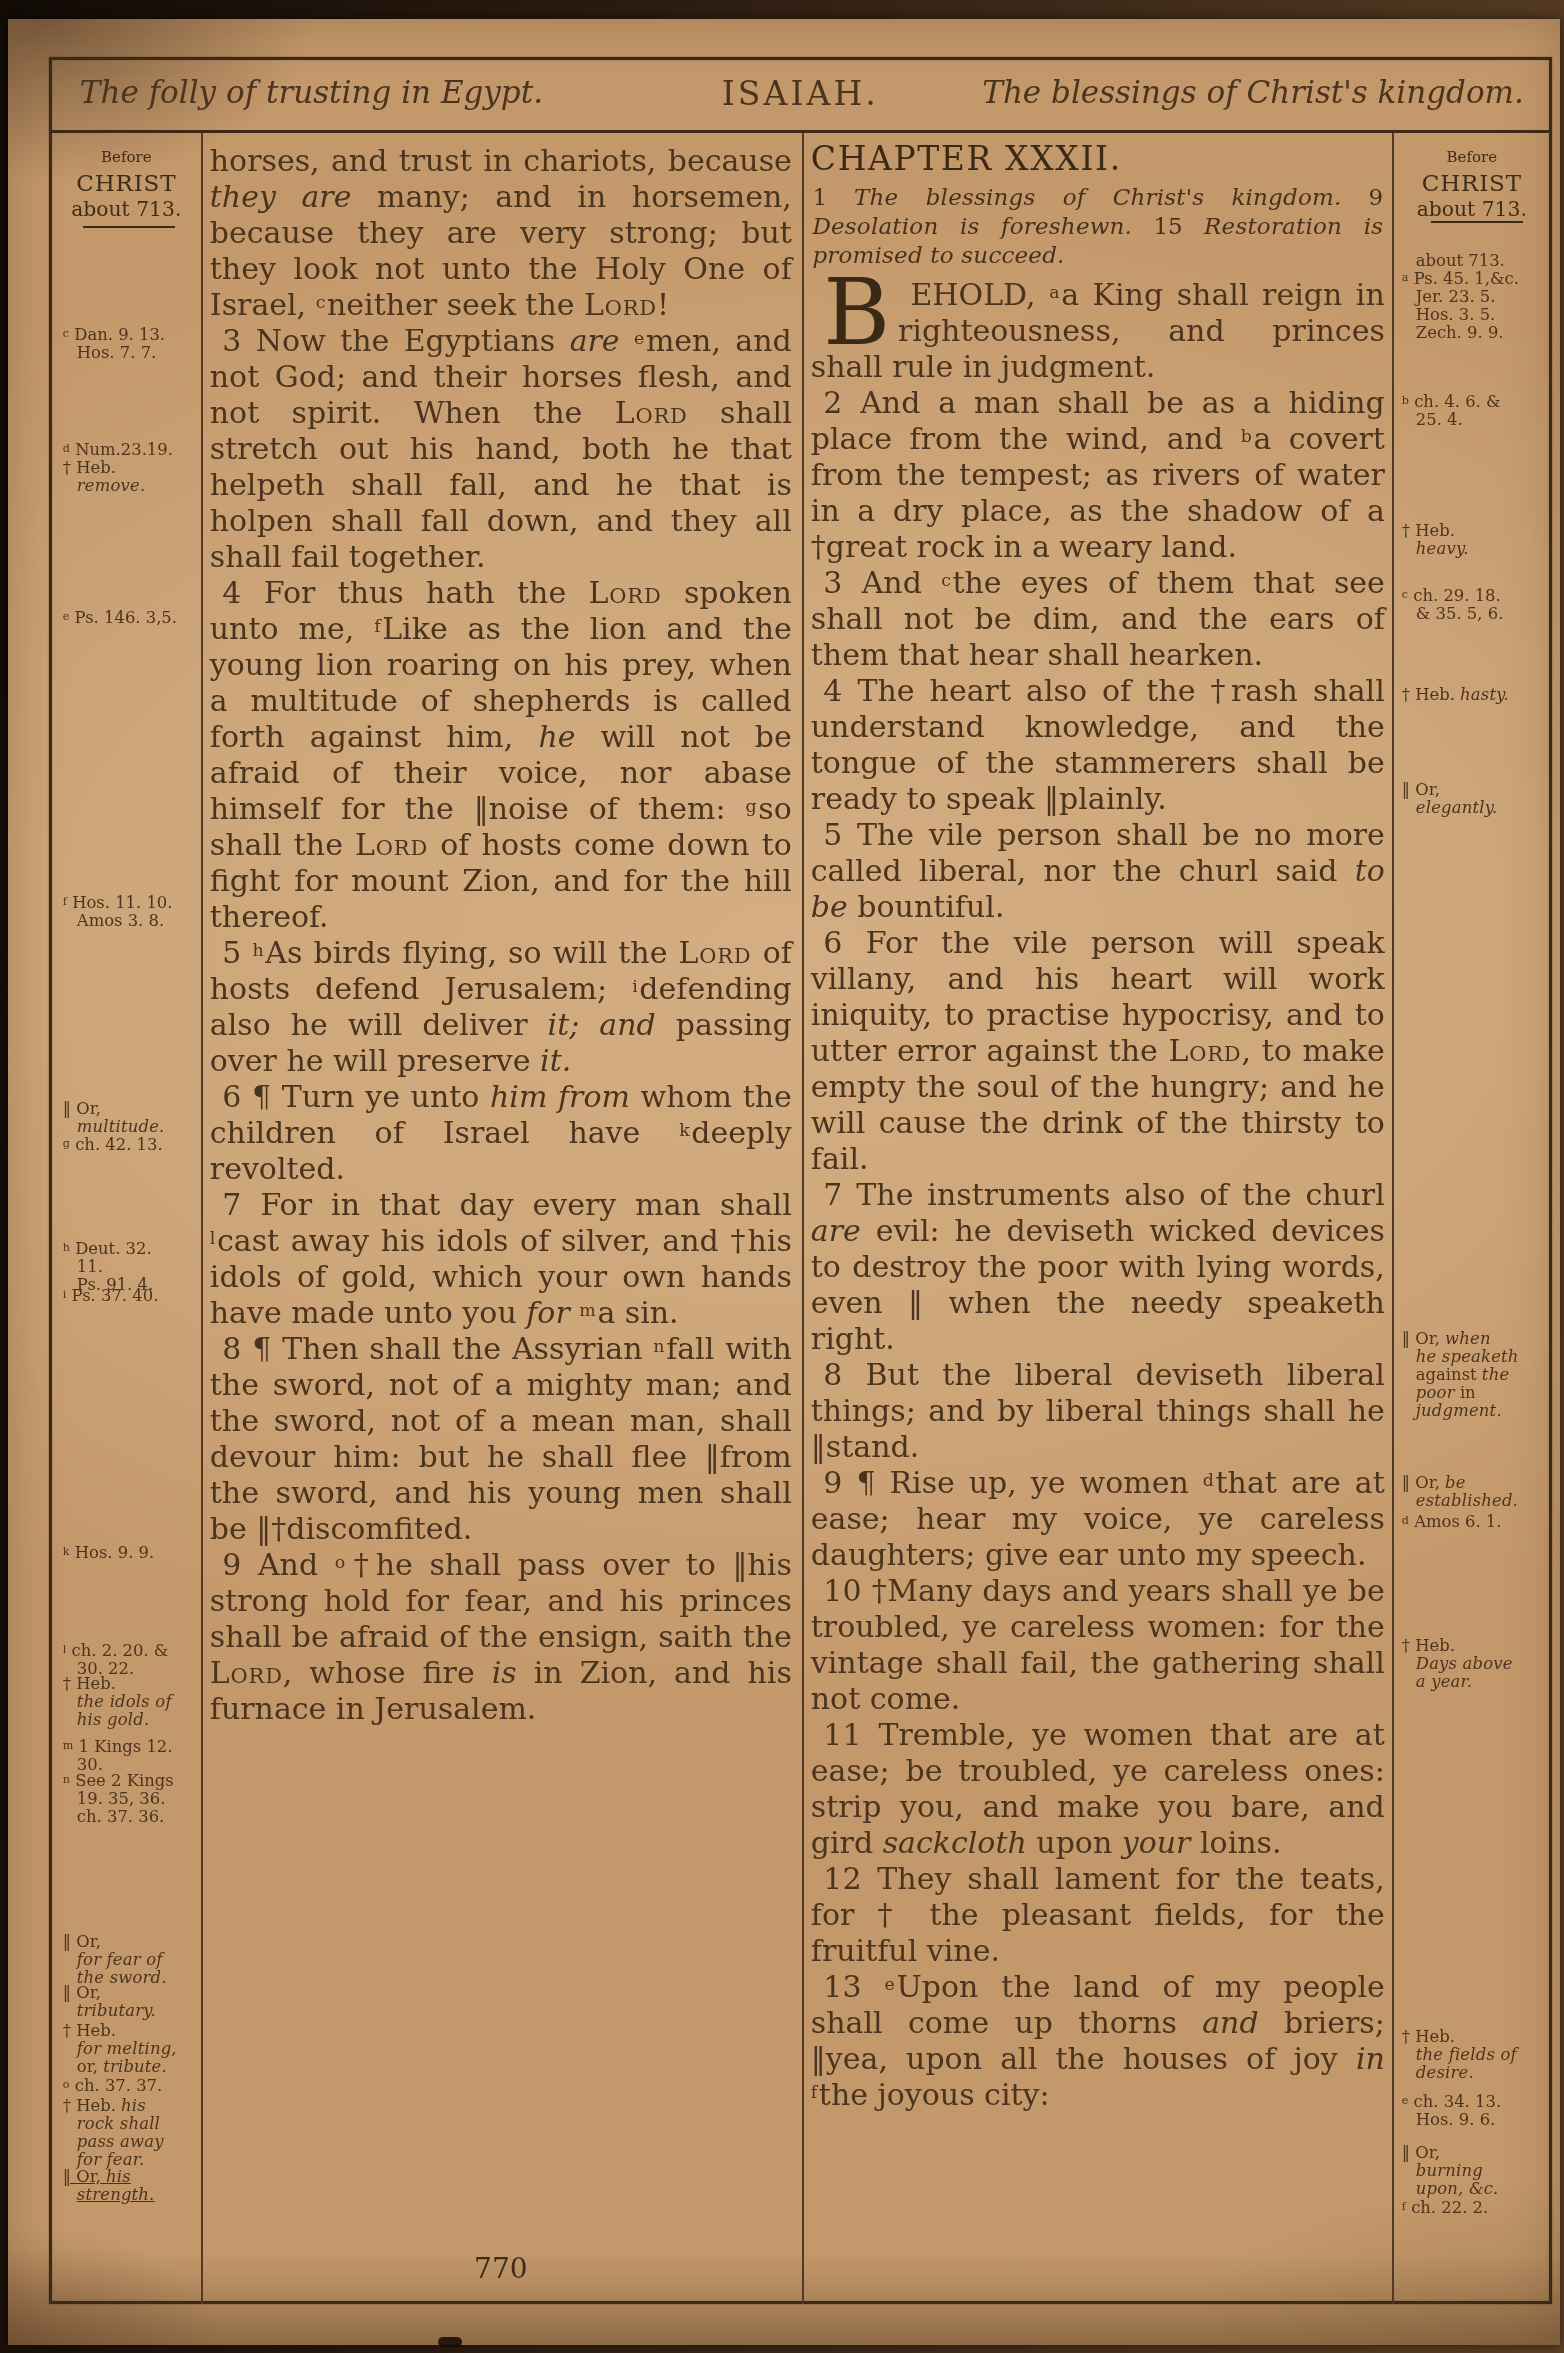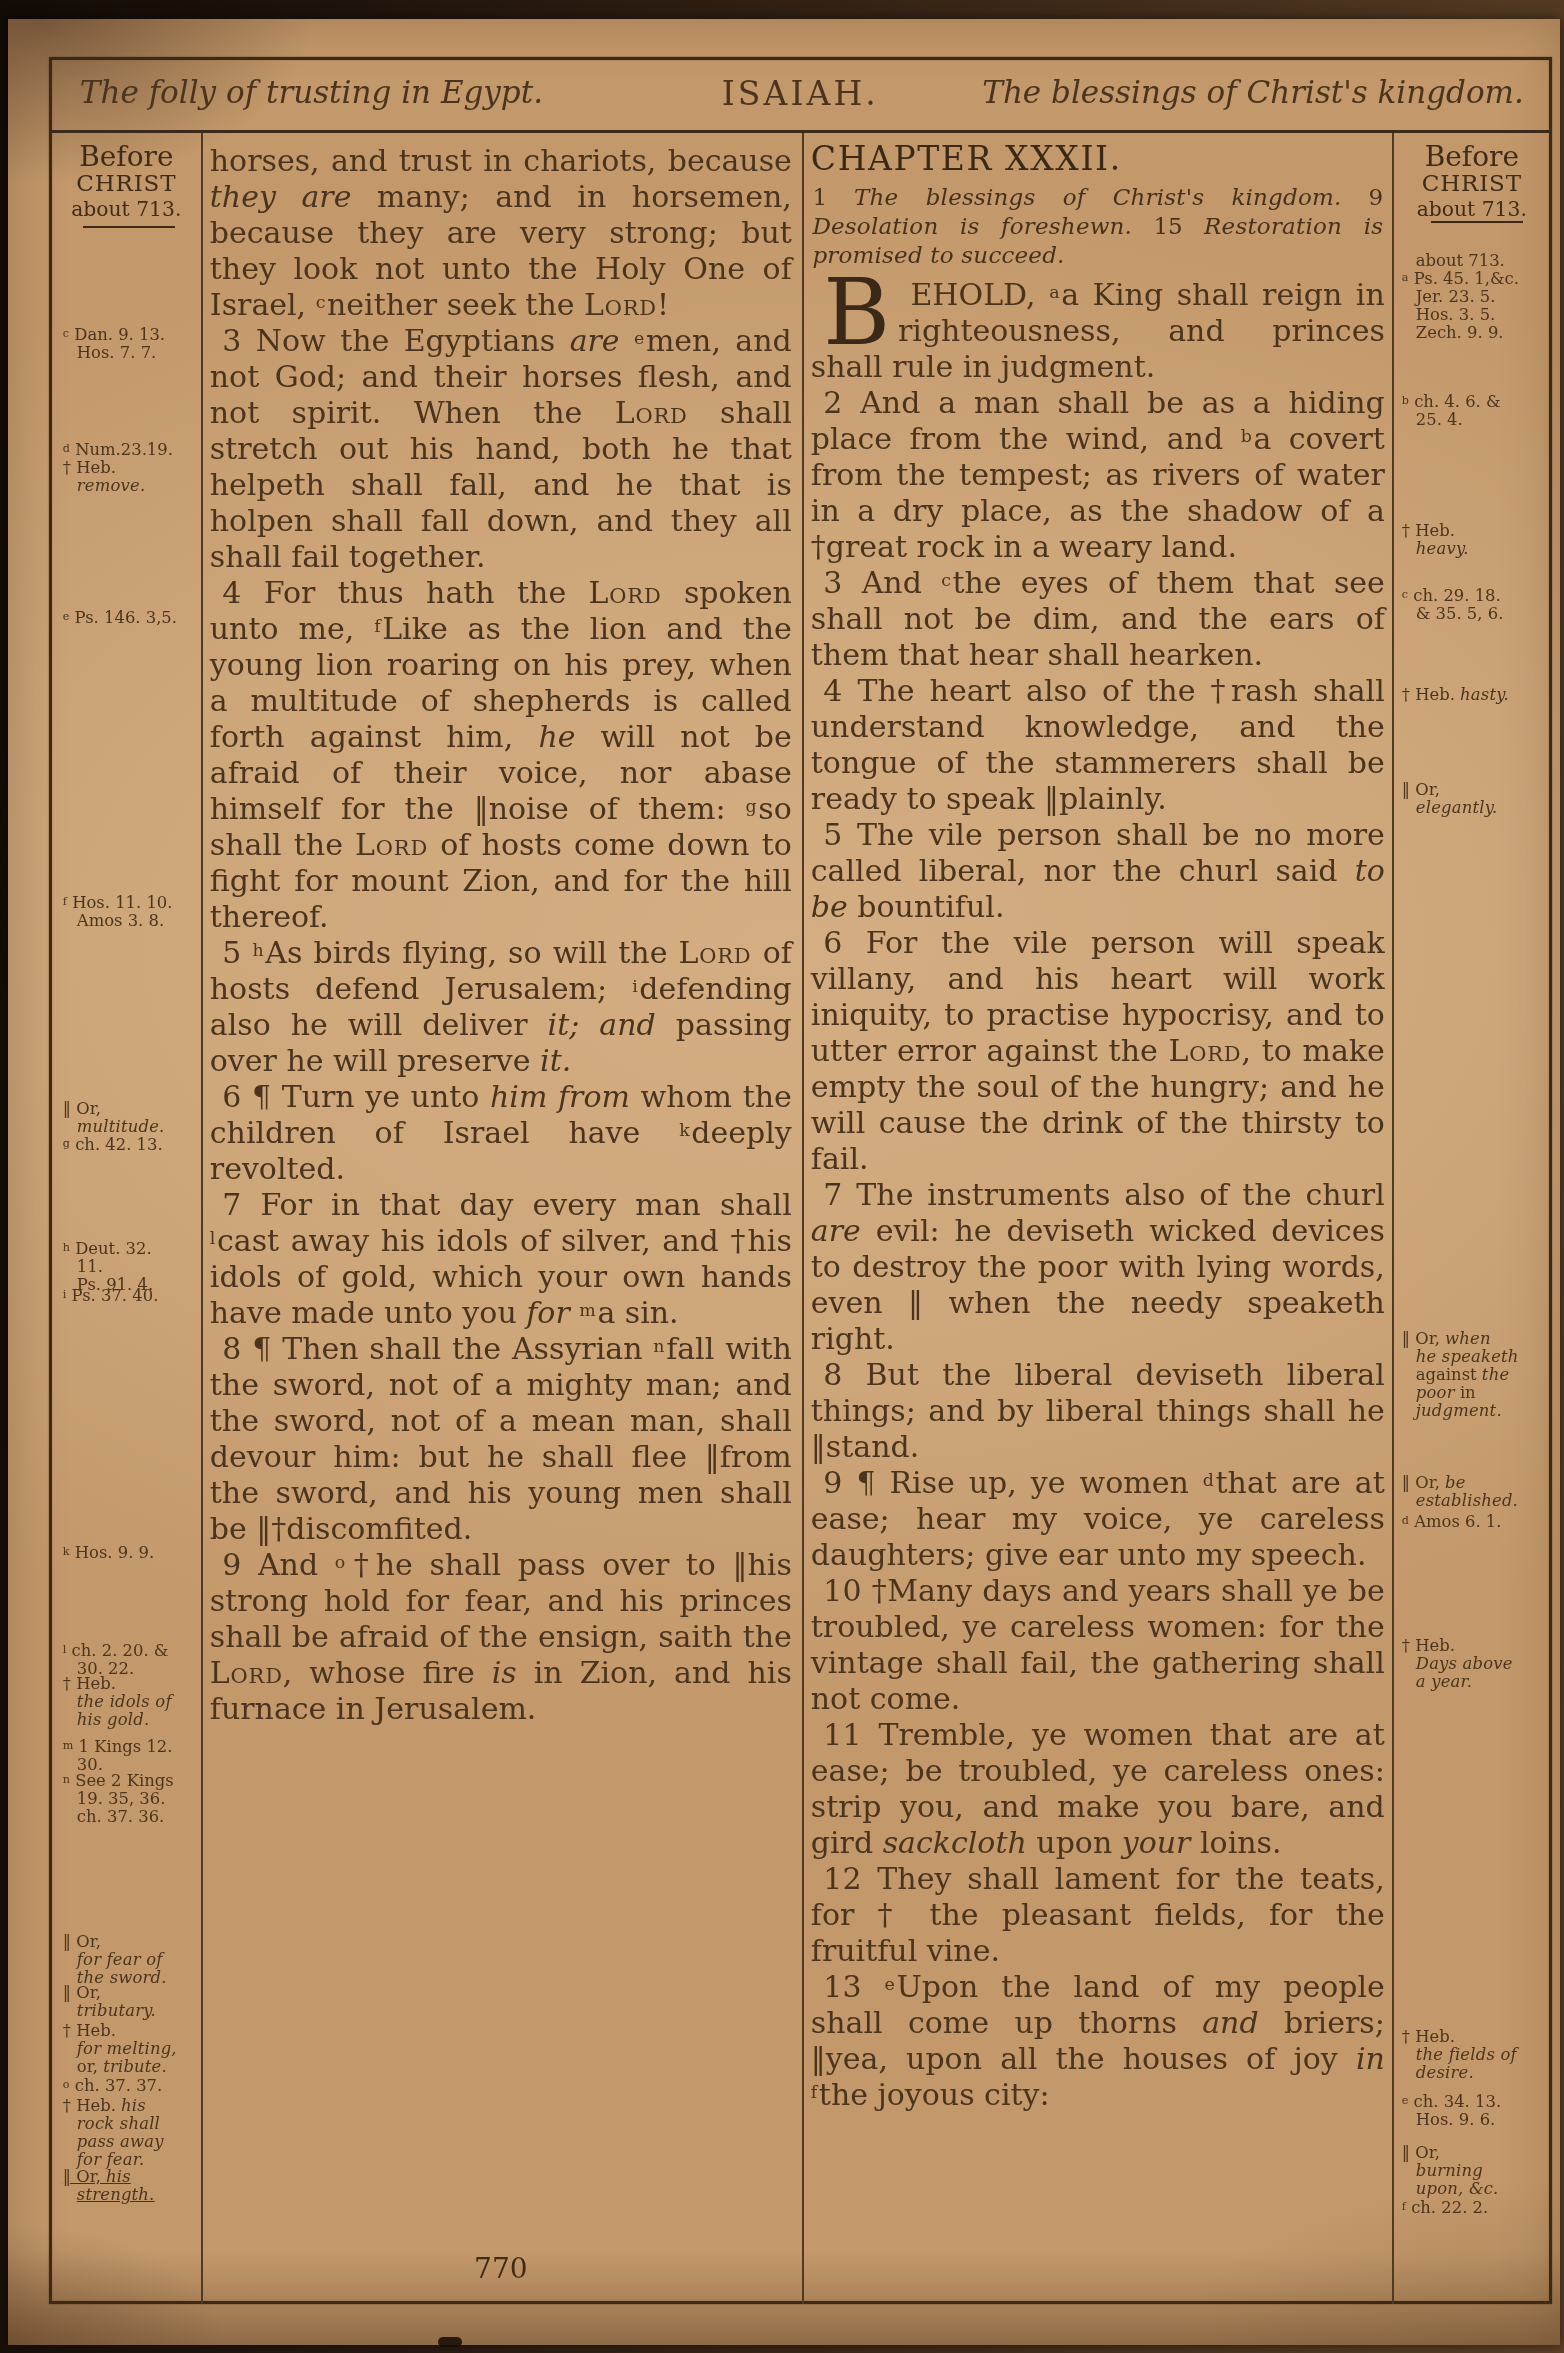--- a/index.html
+++ b/index.html
@@ -34,21 +34,21 @@
   .hrule{position:absolute;background:var(--frame);height:2.3px;}
   .header-rule{left:41px;top:111px;width:1503px;height:3.1px;}
   .vrule{position:absolute;top:114px;width:2.3px;height:2171px;background:var(--rule);}
   .vr-left{left:193px;}
   .vr-center{left:794px;}
   .vr-right{left:1384px;}
 
   .bc-heading{position:absolute;text-align:center;color:#3f2c18;line-height:26px;}
   .bc-left{left:45px;top:125px;width:147px;}
   .bc-right{left:1392px;top:125px;width:144px;}
-  .bc-heading .bc1{font-size:28px;}
+  .bc-heading .bc1{font-size:15px;}
   .bc-heading .bc2{font-size:23px;letter-spacing:0.8px;}
   .bc-heading .bc3{font-size:20.3px;}
   .bc-rule-left{left:75px;top:207px;width:92px;}
   .bc-rule-right{left:1423px;top:202px;width:92px;}
 
   .margin-notes{position:absolute;top:0;height:2326px;}
   .notes-left{left:55px;width:138px;margin-top:28px;}
   .notes-right{left:1394px;width:144px;}
   .margin-note{position:absolute;left:0;width:100%;font-size:16.4px;line-height:18px;color:#4b341d;}
   .note-line{white-space:nowrap;padding-left:14px;}

